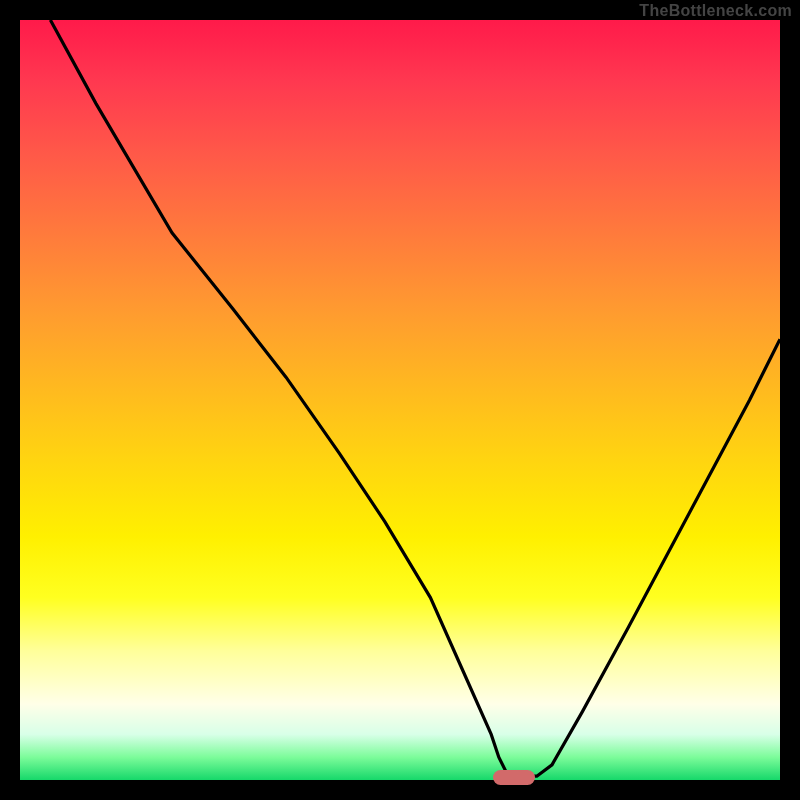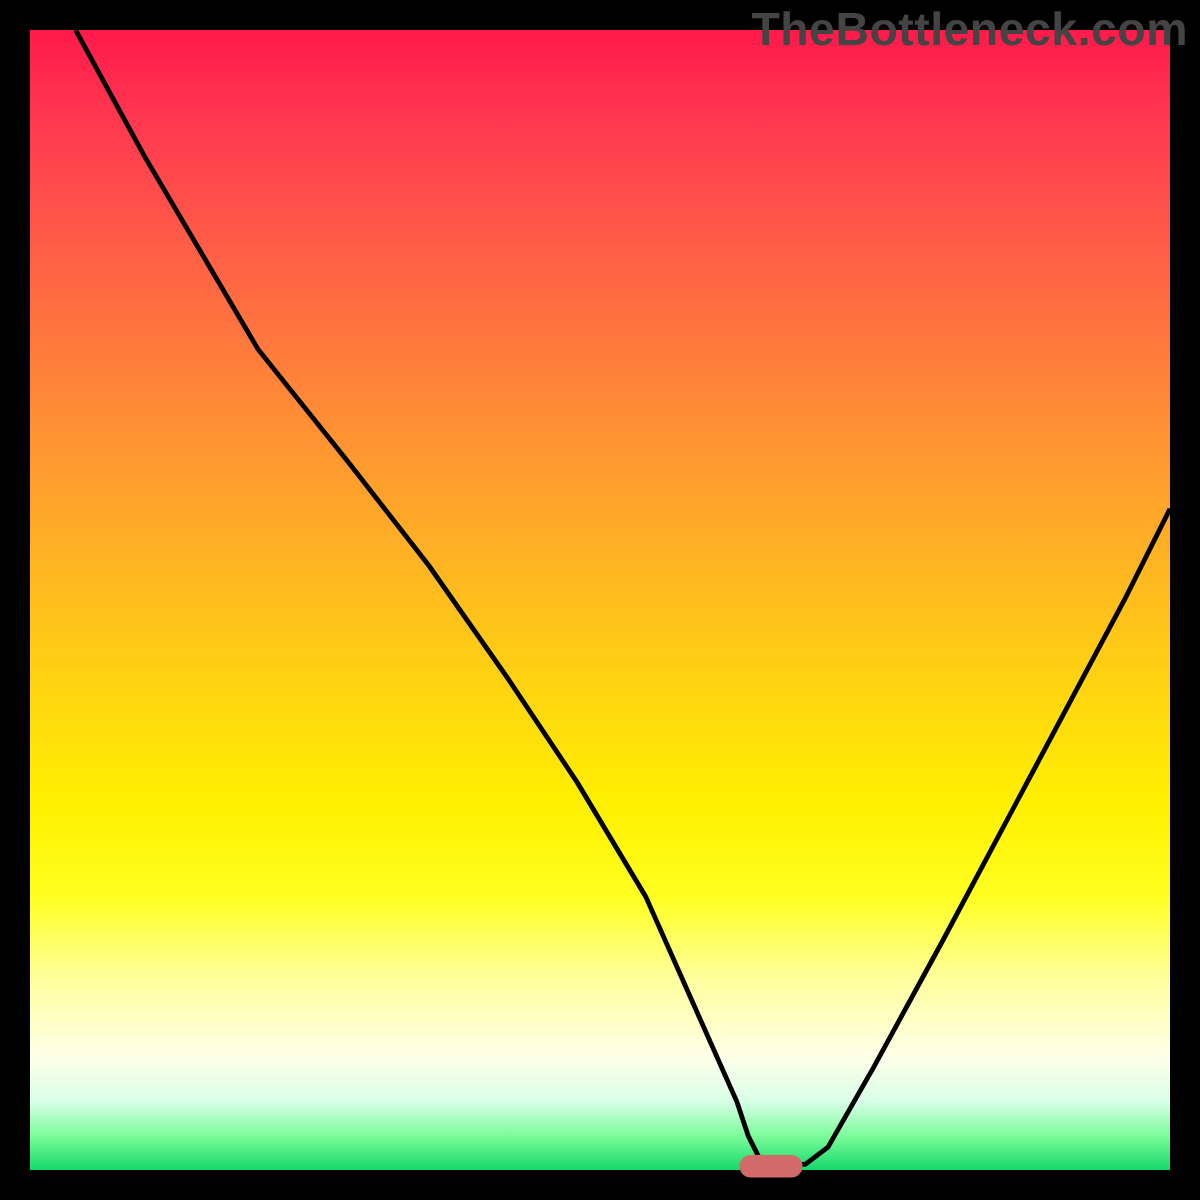--- a/index.html
+++ b/index.html
@@ -9,21 +9,21 @@
     background: #000;
     position: relative;
     font-family: Arial, sans-serif;
     overflow: hidden;
   }
   .watermark {
     position: absolute;
     top: 2px;
     right: 8px;
     color: #444;
-    font-size: 31px;
+    font-size: 16px;
     font-weight: bold;
     z-index: 3;
     letter-spacing: 0.3px;
   }
   .plot-area {
     position: absolute;
     left: 20px;
     top: 20px;
     width: 760px;
     height: 760px;

